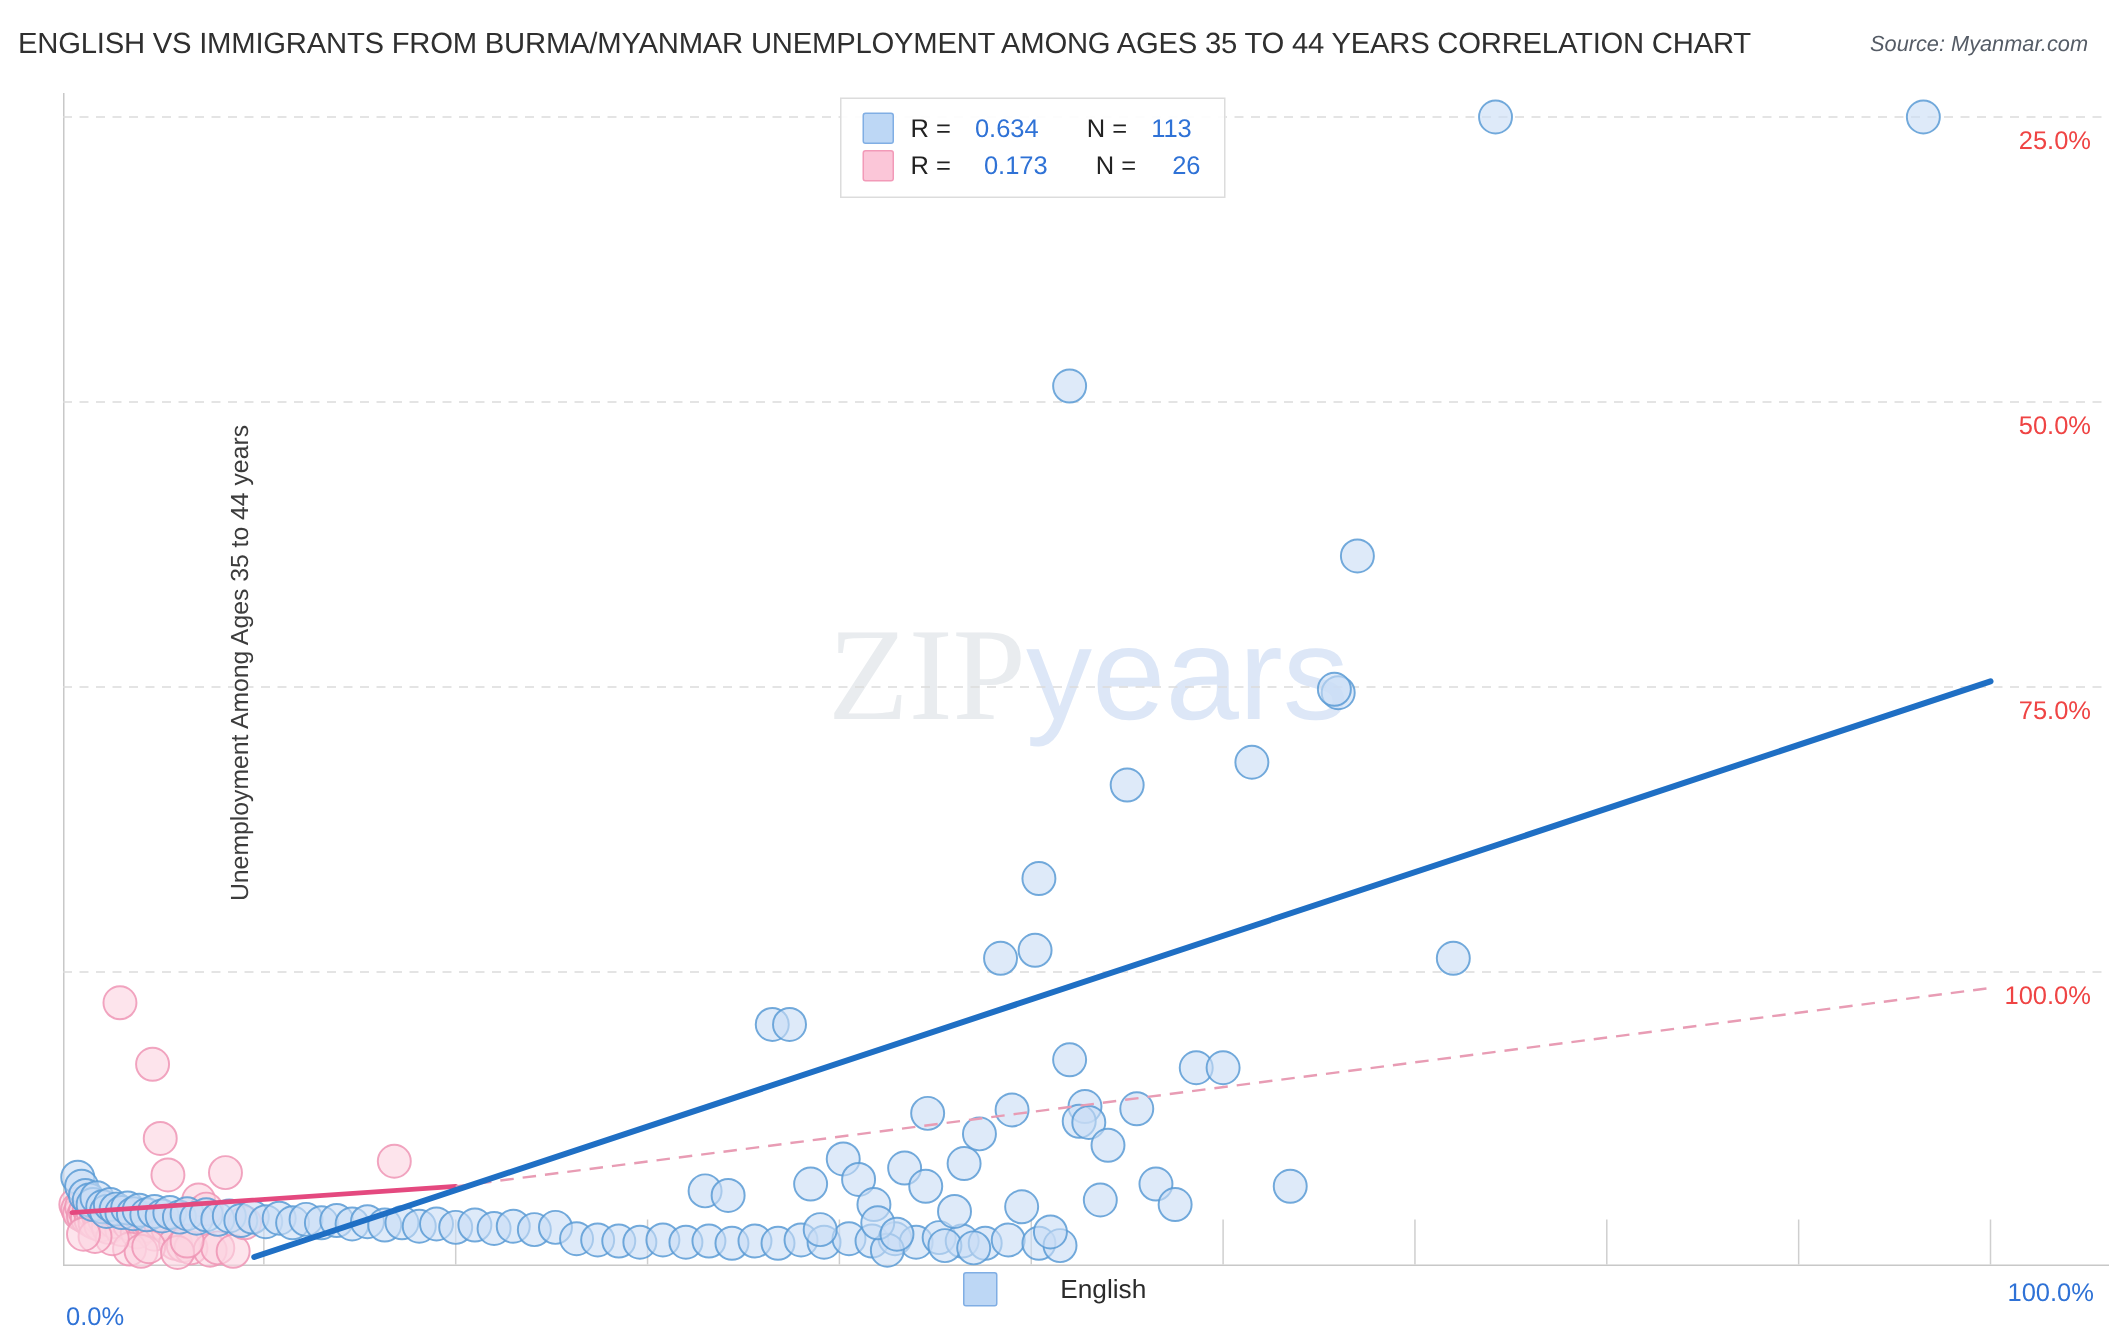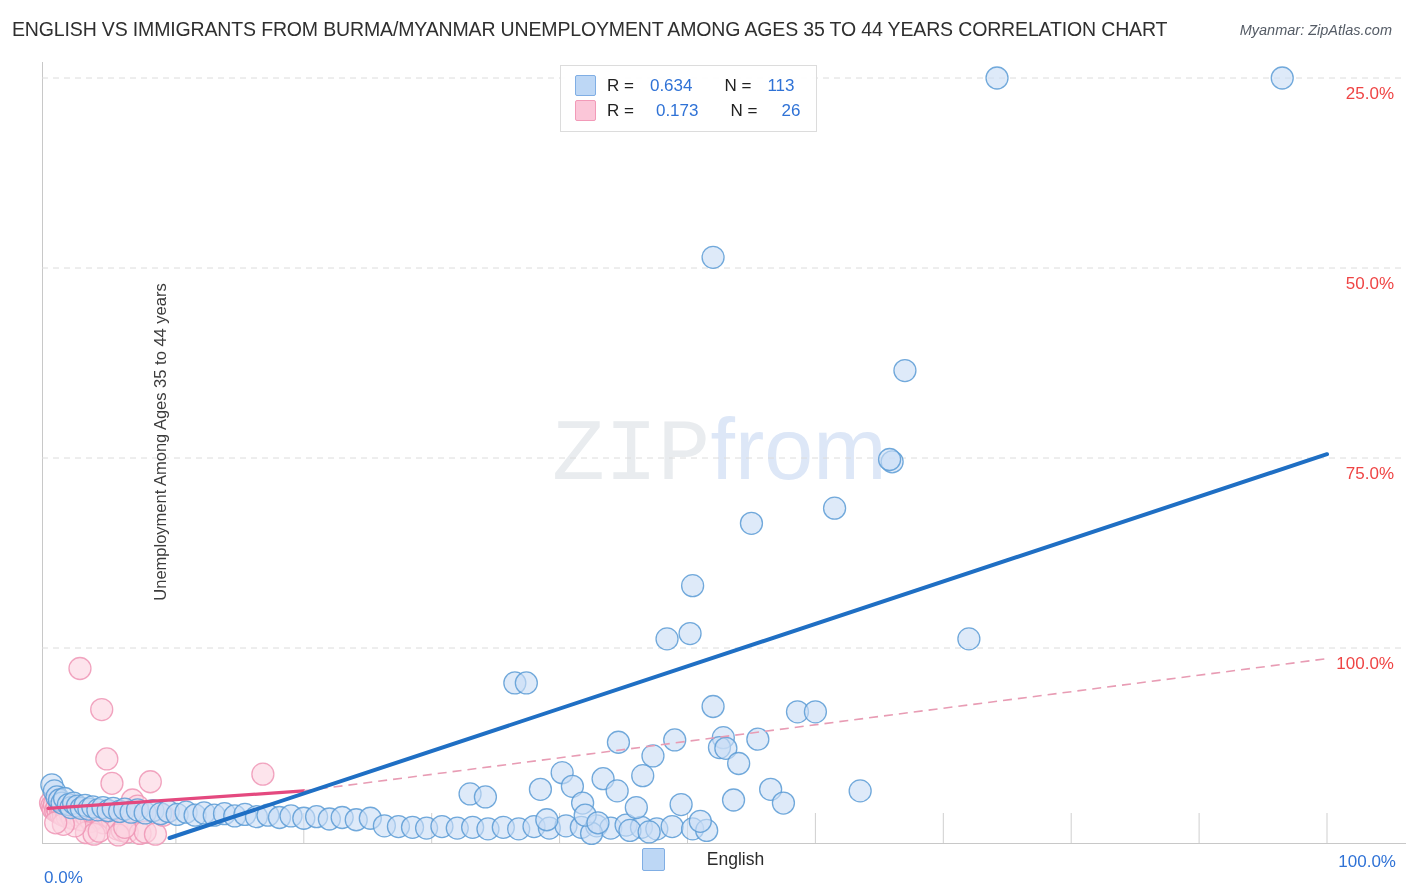--- a/index.html
+++ b/index.html
@@ -107,21 +107,21 @@
     position: absolute;
     left: 552px;
     top: 405px;
     font-size: 88px;
     line-height: 1;
     pointer-events: none;
     user-select: none;
     white-space: nowrap;
   }
   .wm-zip {
-    font-family: Liberation Mono, monospace;
+    font-family: Liberation Serif, serif;
     color: #e9ecef;
   }
   .wm-atlas {
     font-family: "Liberation Sans", sans-serif;
     color: #dde7f7;
   }
 
   
   .stats-box {
     position: absolute;
@@ -188,24 +188,24 @@
     height: 892px;
     overflow: visible;
   }
 </style>
 </head>
 <body>
 
 <div id="chart-root">
 
   <div class="chart-title">ENGLISH VS IMMIGRANTS FROM BURMA/MYANMAR UNEMPLOYMENT AMONG AGES 35 TO 44 YEARS CORRELATION CHART</div>
-  <div class="chart-source">Myanmar: ZipAtlas.com</div>
+  <div class="chart-source">Source: Myanmar.com</div>
 
   <div class="watermark">
-    <span class="wm-zip">ZIP</span><span class="wm-atlas">from</span>
+    <span class="wm-zip">ZIP</span><span class="wm-atlas">years</span>
   </div>
 
   <div class="axis-spine-y"></div>
   <div class="axis-spine-x"></div>
 
   <svg class="scatter-svg" id="scatter-svg" viewBox="0 0 1406 892" preserveAspectRatio="none">
       <g>
         <line x1="42" x2="1406" y1="648" y2="648" stroke="#dcdcdc" stroke-width="1" stroke-dasharray="6 5"></line>
         <line x1="42" x2="1406" y1="458" y2="458" stroke="#dcdcdc" stroke-width="1" stroke-dasharray="6 5"></line>
         <line x1="42" x2="1406" y1="268" y2="268" stroke="#dcdcdc" stroke-width="1" stroke-dasharray="6 5"></line>

